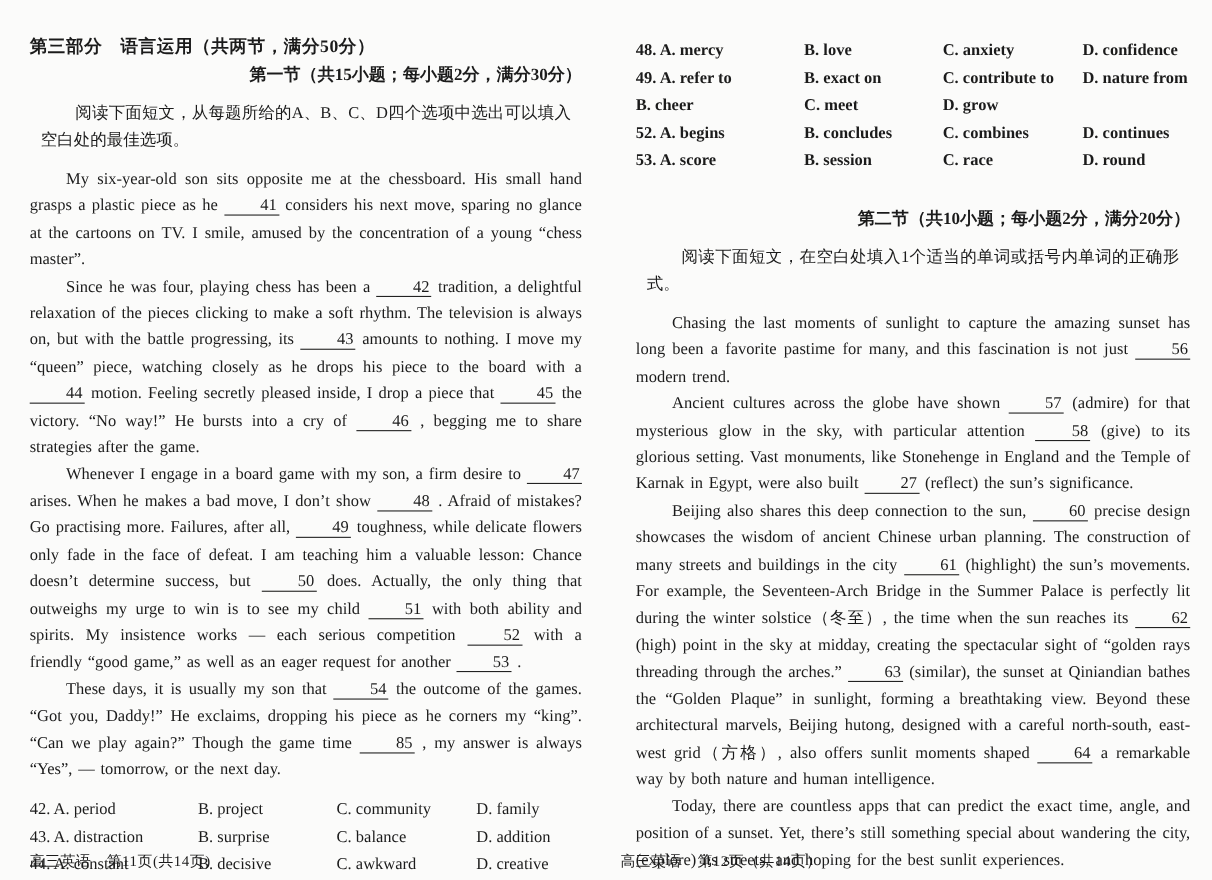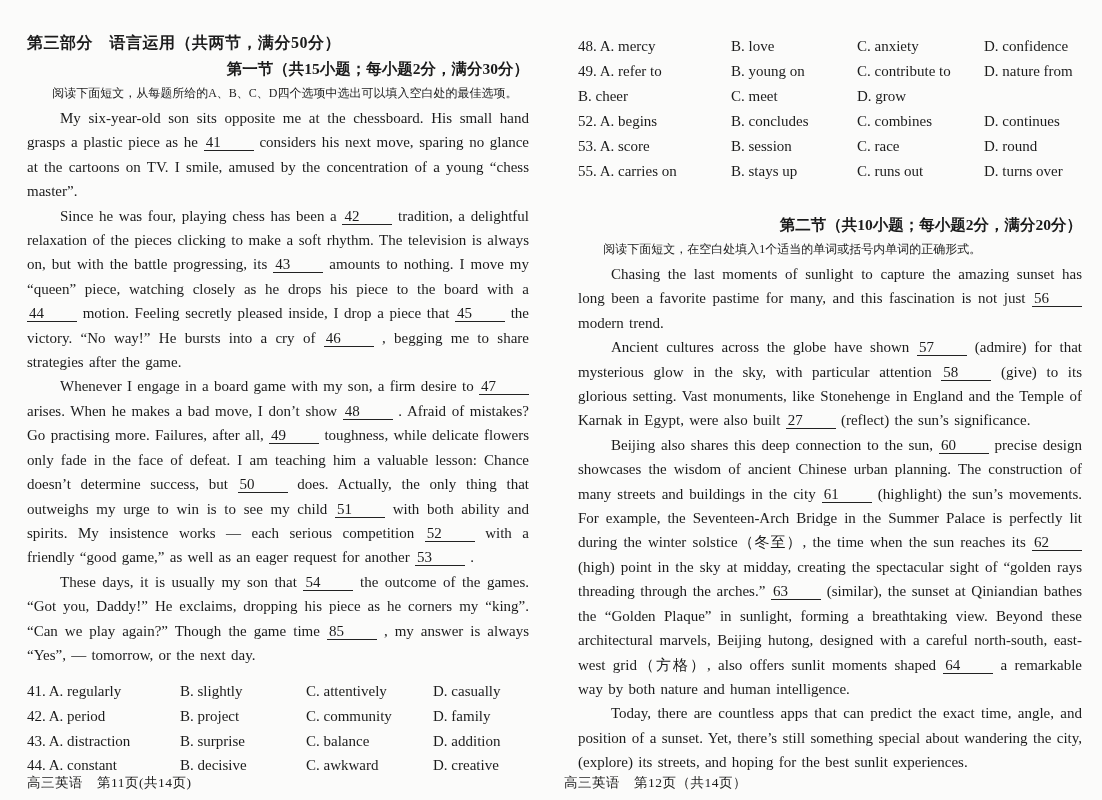--- a/index.html
+++ b/index.html
@@ -24,52 +24,52 @@
     margin: 0;
   }
   .hdr2 {
     font-weight: 700;
     font-size: 15.5px;
     line-height: 25px;
     margin: 0;
     text-align: right;
   }
   .instr {
-    font-size: 12px;
+    font-size: 15px;
     line-height: 25px;
     text-indent: 2.1em;
-    margin: 0;
+    margin: 10px;
     text-align: justify;
   }
   .para {
     font-size: 15px;
     line-height: 24.4px;
     text-align: justify;
     text-indent: 2.2em;
     margin: 0;
     word-spacing: 1.5px;
   }
   .blank {
     display: inline-block;
     min-width: 46px;
-    text-align: left;
+    text-align: right;
     border-bottom: 1.2px solid #222;
     line-height: 15px;
     padding: 0 2px 0 2px;
     text-indent: 0;
   }
   .opts { margin-top: 12px; }
   .opt-row {
     display: grid;
     grid-template-columns: 153px 126px 127px 1fr;
     font-size: 15px;
     line-height: 24.6px;
     white-space: nowrap;
   }
-  .opts-right .opt-row { line-height: 25px; }
+  .opts-right .opt-row { line-height: 25px; font-weight: bold; }
   .opt-cell { display: block; }
   .gap-lg { height: 28px; }
   .footer {
     position: absolute;
     top: 774px;
     font-size: 13.5px;
     letter-spacing: 0.5px;
   }
   .footer-left  { left: 27px;  width: 502px; }
   .footer-right { left: 564px; width: 504px; }
@@ -83,26 +83,20 @@
     <p class="hdr1">第三部分　语言运用（共两节，满分50分）</p>
     <p class="hdr2">第一节（共15小题；每小题2分，满分30分）</p>
     <p class="instr">阅读下面短文，从每题所给的A、B、C、D四个选项中选出可以填入空白处的最佳选项。</p>
     <div>
         <p class="para">My six-year-old son sits opposite me at the chessboard. His small hand grasps a plastic piece as he <span class="blank">41</span> considers his next move, sparing no glance at the cartoons on TV. I smile, amused by the concentration of a young “chess master”.</p>
         <p class="para">Since he was four, playing chess has been a <span class="blank">42</span> tradition, a delightful relaxation of the pieces clicking to make a soft rhythm. The television is always on, but with the battle progressing, its <span class="blank">43</span> amounts to nothing. I move my “queen” piece, watching closely as he drops his piece to the board with a <span class="blank">44</span> motion. Feeling secretly pleased inside, I drop a piece that <span class="blank">45</span> the victory. “No way!” He bursts into a cry of <span class="blank">46</span> , begging me to share strategies after the game.</p>
         <p class="para">Whenever I engage in a board game with my son, a firm desire to <span class="blank">47</span> arises. When he makes a bad move, I don’t show <span class="blank">48</span> . Afraid of mistakes? Go practising more. Failures, after all, <span class="blank">49</span> toughness, while delicate flowers only fade in the face of defeat. I am teaching him a valuable lesson: Chance doesn’t determine success, but <span class="blank">50</span> does. Actually, the only thing that outweighs my urge to win is to see my child <span class="blank">51</span> with both ability and spirits. My insistence works — each serious competition <span class="blank">52</span> with a friendly “good game,” as well as an eager request for another <span class="blank">53</span> .</p>
         <p class="para">These days, it is usually my son that <span class="blank">54</span> the outcome of the games. “Got you, Daddy!” He exclaims, dropping his piece as he  corners my “king”. “Can we play again?” Though the game time <span class="blank">85</span> , my answer is always “Yes”, — tomorrow, or the next day.</p>
       </div>
     <div class="opts">
-        <div class="opt-row">
-          <span class="opt-cell">41. A. regularly</span>
-          <span class="opt-cell">B. slightly</span>
-          <span class="opt-cell">C. attentively</span>
-          <span class="opt-cell">D. casually</span>
-        </div>
         <div class="opt-row">
           <span class="opt-cell">42. A. period</span>
           <span class="opt-cell">B. project</span>
           <span class="opt-cell">C. community</span>
           <span class="opt-cell">D. family</span>
         </div>
         <div class="opt-row">
           <span class="opt-cell">43. A. distraction</span>
           <span class="opt-cell">B. surprise</span>
           <span class="opt-cell">C. balance</span>
@@ -120,47 +114,41 @@
   <div class="col col-right">
     <div class="opts opts-right" style="margin-top:4px">
         <div class="opt-row">
           <span class="opt-cell">48. A. mercy</span>
           <span class="opt-cell">B. love</span>
           <span class="opt-cell">C. anxiety</span>
           <span class="opt-cell">D. confidence</span>
         </div>
         <div class="opt-row">
           <span class="opt-cell">49. A. refer to</span>
-          <span class="opt-cell">B. young on</span>
+          <span class="opt-cell">B. exact on</span>
           <span class="opt-cell">C. contribute to</span>
           <span class="opt-cell">D. nature from</span>
         </div>
         <div class="opt-row">
           <span class="opt-cell">B. cheer</span>
           <span class="opt-cell">C. meet</span>
           <span class="opt-cell">D. grow</span>
         </div>
         <div class="opt-row">
           <span class="opt-cell">52. A. begins</span>
           <span class="opt-cell">B. concludes</span>
           <span class="opt-cell">C. combines</span>
           <span class="opt-cell">D. continues</span>
         </div>
         <div class="opt-row">
           <span class="opt-cell">53. A. score</span>
           <span class="opt-cell">B. session</span>
           <span class="opt-cell">C. race</span>
           <span class="opt-cell">D. round</span>
         </div>
-        <div class="opt-row">
-          <span class="opt-cell">55. A. carries on</span>
-          <span class="opt-cell">B. stays up</span>
-          <span class="opt-cell">C. runs out</span>
-          <span class="opt-cell">D. turns over</span>
-        </div>
       </div>
     <div class="gap-lg"></div>
     <p class="hdr2">第二节（共10小题；每小题2分，满分20分）</p>
     <p class="instr">阅读下面短文，在空白处填入1个适当的单词或括号内单词的正确形式。</p>
     <div>
         <p class="para">Chasing the last moments of sunlight to capture the amazing sunset has long been a favorite pastime for many, and this fascination is not just <span class="blank">56</span> modern trend.</p>
         <p class="para">Ancient cultures across the globe have shown <span class="blank">57</span> (admire) for that mysterious glow in the sky, with particular attention <span class="blank">58</span> (give) to its glorious setting. Vast monuments, like Stonehenge in England and the Temple of Karnak in Egypt, were also built <span class="blank">27</span> (reflect) the sun’s significance.</p>
         <p class="para">Beijing also shares this deep connection to the sun, <span class="blank">60</span> precise design showcases the wisdom of ancient Chinese urban planning. The construction of many streets and buildings in the city <span class="blank">61</span> (highlight) the sun’s movements. For example, the Seventeen-Arch Bridge in the Summer Palace is perfectly lit during the winter solstice（冬至）, the time when the sun reaches its <span class="blank">62</span> (high) point in the sky at midday, creating the spectacular sight of “golden rays threading through the arches.” <span class="blank">63</span> (similar), the sunset at Qiniandian bathes the “Golden Plaque” in sunlight, forming a breathtaking view. Beyond these architectural marvels, Beijing hutong, designed with a careful north-south, east-west grid（方格）, also offers sunlit moments shaped <span class="blank">64</span> a remarkable way by both nature and human intelligence.</p>
         <p class="para">Today, there are countless apps that can predict the exact time, angle, and position of a sunset. Yet, there’s still something special about wandering the city,  (explore) its streets, and hoping for the best sunlit experiences.</p>
       </div>

